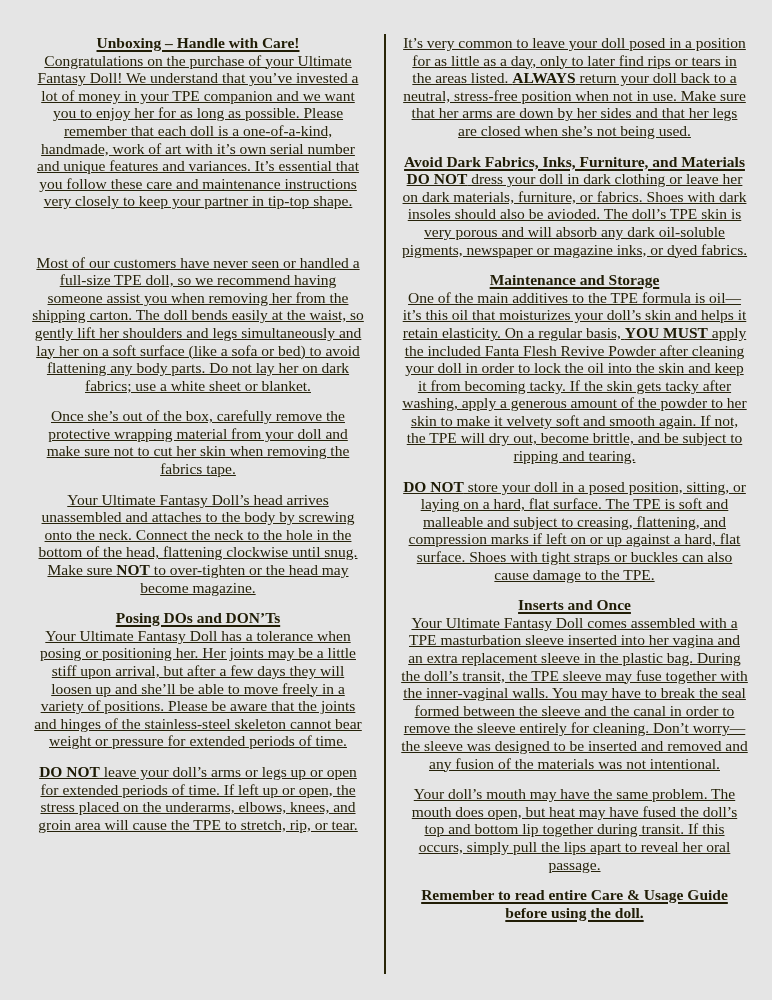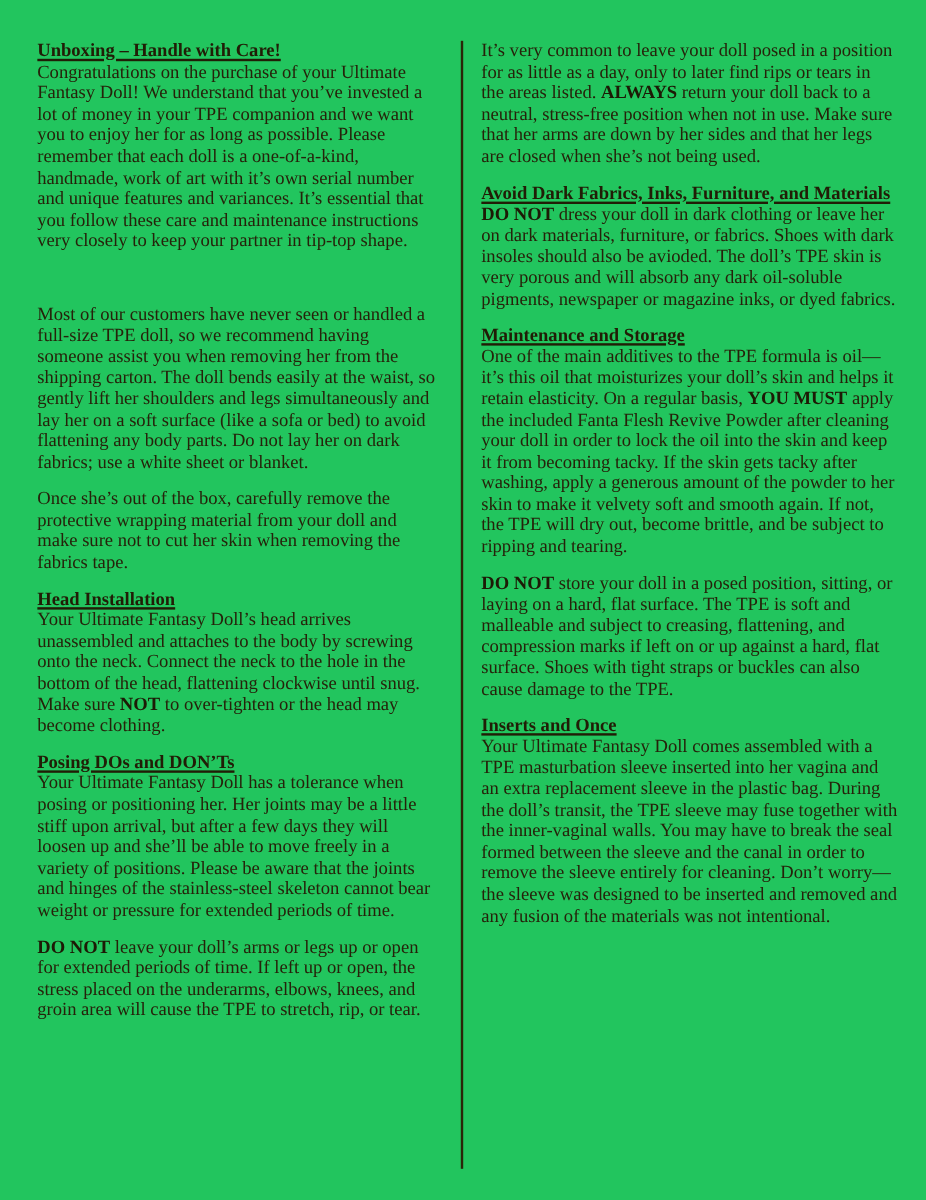--- a/index.html
+++ b/index.html
@@ -4,29 +4,30 @@
 <style>
   html, body {
     margin: 0;
     padding: 0;
     background: #f2e203;
   }
   .page {
     box-sizing: border-box;
     width: 772px;
     height: 1000px;
-    background: #22c55e;
+    background: #e5e5e5;
     display: flex;
     align-items: stretch;
     padding: 34px 24px 26px 31px;
     overflow: hidden;
     font-family: "Liberation Serif", "DejaVu Serif", serif;
     color: #26220a;
     font-size: 15.5px;
     line-height: 17.6px;
+    text-align: center;
   }
   .col {
     overflow: hidden;
   }
   .col-left {
     width: 334px;
   }
   .col-right {
     flex: 1;
   }
@@ -39,39 +40,39 @@
   .section { margin: 0; }
   .heading {
     font-weight: bold;
     text-decoration: underline;
     text-decoration-thickness: 1.5px;
     text-underline-offset: 2px;
     color: #211d06;
   }
   p.para {
     margin: 0 0 13px 0;
+    text-decoration: underline;
   }
   .section:last-child p.para:last-child { margin-bottom: 0; }
   strong { color: #1d1a05; }
 </style>
 </head>
 <body>
 
 <div class="page">
   <div class="col col-left">
       <div class="section">
         <div class="heading">Unboxing – Handle with Care!</div>
         <p class="para"><span>Congratulations on the purchase of your Ultimate Fantasy Doll! We understand that you’ve invested a lot of money in your TPE companion and we want you to enjoy her for as long as possible. Please remember that each doll is a one-of-a-kind, handmade, work of art with it’s own serial number and unique features and variances. It’s essential that you follow these care and maintenance instructions very closely to keep your partner in tip-top shape.</span></p>
         <p class="para"><br></p>
         <p class="para"><span>Most of our customers have never seen or handled a full-size TPE doll, so we recommend having someone assist you when removing her from the shipping carton. The doll bends easily at the waist, so gently lift her shoulders and legs simultaneously and lay her on a soft surface (like a sofa or bed) to avoid flattening any body parts. Do not lay her on dark fabrics; use a white sheet or blanket.</span></p>
         <p class="para"><span>Once she’s out of the box, carefully remove the protective wrapping material from your doll and make sure not to cut her skin when removing the fabrics tape.</span></p>
       </div>
       <div class="section">
-        <div class="heading">Head Installation</div>
-        <p class="para"><span>Your Ultimate Fantasy Doll’s head arrives unassembled and attaches to the body by screwing onto the neck. Connect the neck to the hole in the bottom of the head, flattening clockwise until snug. Make sure </span><strong>NOT</strong><span> to over-tighten or the head may become clothing.</span></p>
+        <p class="para"><span>Your Ultimate Fantasy Doll’s head arrives unassembled and attaches to the body by screwing onto the neck. Connect the neck to the hole in the bottom of the head, flattening clockwise until snug. Make sure </span><strong>NOT</strong><span> to over-tighten or the head may become magazine.</span></p>
       </div>
       <div class="section">
         <div class="heading">Posing DOs and DON’Ts</div>
         <p class="para"><span>Your Ultimate Fantasy Doll has a tolerance when posing or positioning her. Her joints may be a little stiff upon arrival, but after a few days they will loosen up and she’ll be able to move freely in a variety of positions. Please be aware that the joints and hinges of the stainless-steel skeleton cannot bear weight or pressure for extended periods of time.</span></p>
         <p class="para"><strong>DO NOT</strong><span> leave your doll’s arms or legs up or open for extended periods of time. If left up or open, the stress placed on the underarms, elbows, knees, and groin area will cause the TPE to stretch, rip, or tear.</span></p>
       </div>
     </div>
   <div class="divider"></div>
   <div class="col col-right">
       <div class="section">
@@ -82,15 +83,19 @@
         <p class="para"><strong>DO NOT</strong><span> dress your doll in dark clothing or leave her on dark materials, furniture, or fabrics. Shoes with dark insoles should also be avioded. The doll’s TPE skin is very porous and will absorb any dark oil-soluble pigments, newspaper or magazine inks, or dyed fabrics.</span></p>
       </div>
       <div class="section">
         <div class="heading">Maintenance and Storage</div>
         <p class="para"><span>One of the main additives to the TPE formula is oil—it’s this oil that moisturizes your doll’s skin and helps it retain elasticity. On a regular basis, </span><strong>YOU MUST</strong><span> apply the included Fanta Flesh Revive Powder after cleaning your doll in order to lock the oil into the skin and keep it from becoming tacky. If the skin gets tacky after washing, apply a generous amount of the powder to her skin to make it velvety soft and smooth again. If not, the TPE will dry out, become brittle, and be subject to ripping and tearing.</span></p>
         <p class="para"><strong>DO NOT</strong><span> store your doll in a posed position, sitting, or laying on a hard, flat surface. The TPE is soft and malleable and subject to creasing, flattening, and compression marks if left on or up against a hard, flat surface. Shoes with tight straps or buckles can also cause damage to the TPE.</span></p>
       </div>
       <div class="section">
         <div class="heading">Inserts and Once</div>
         <p class="para"><span>Your Ultimate Fantasy Doll comes assembled with a TPE masturbation sleeve inserted into her vagina and an extra replacement sleeve in the plastic bag. During the doll’s transit, the TPE sleeve may fuse together with the inner-vaginal walls. You may have to break the seal formed between the sleeve and the canal in order to remove the sleeve entirely for cleaning. Don’t worry—the sleeve was designed to be inserted and removed and any fusion of the materials was not intentional.</span></p>
+        <p class="para"><span>Your doll’s mouth may have the same problem. The mouth does open, but heat may have fused the doll’s top and bottom lip together during transit. If this occurs, simply pull the lips apart to reveal her oral passage.</span></p>
+      </div>
+      <div class="section">
+        <div class="heading">Remember to read entire Care &amp; Usage Guide before using the doll.</div>
       </div>
     </div>
 </div>
 
 </body></html>

